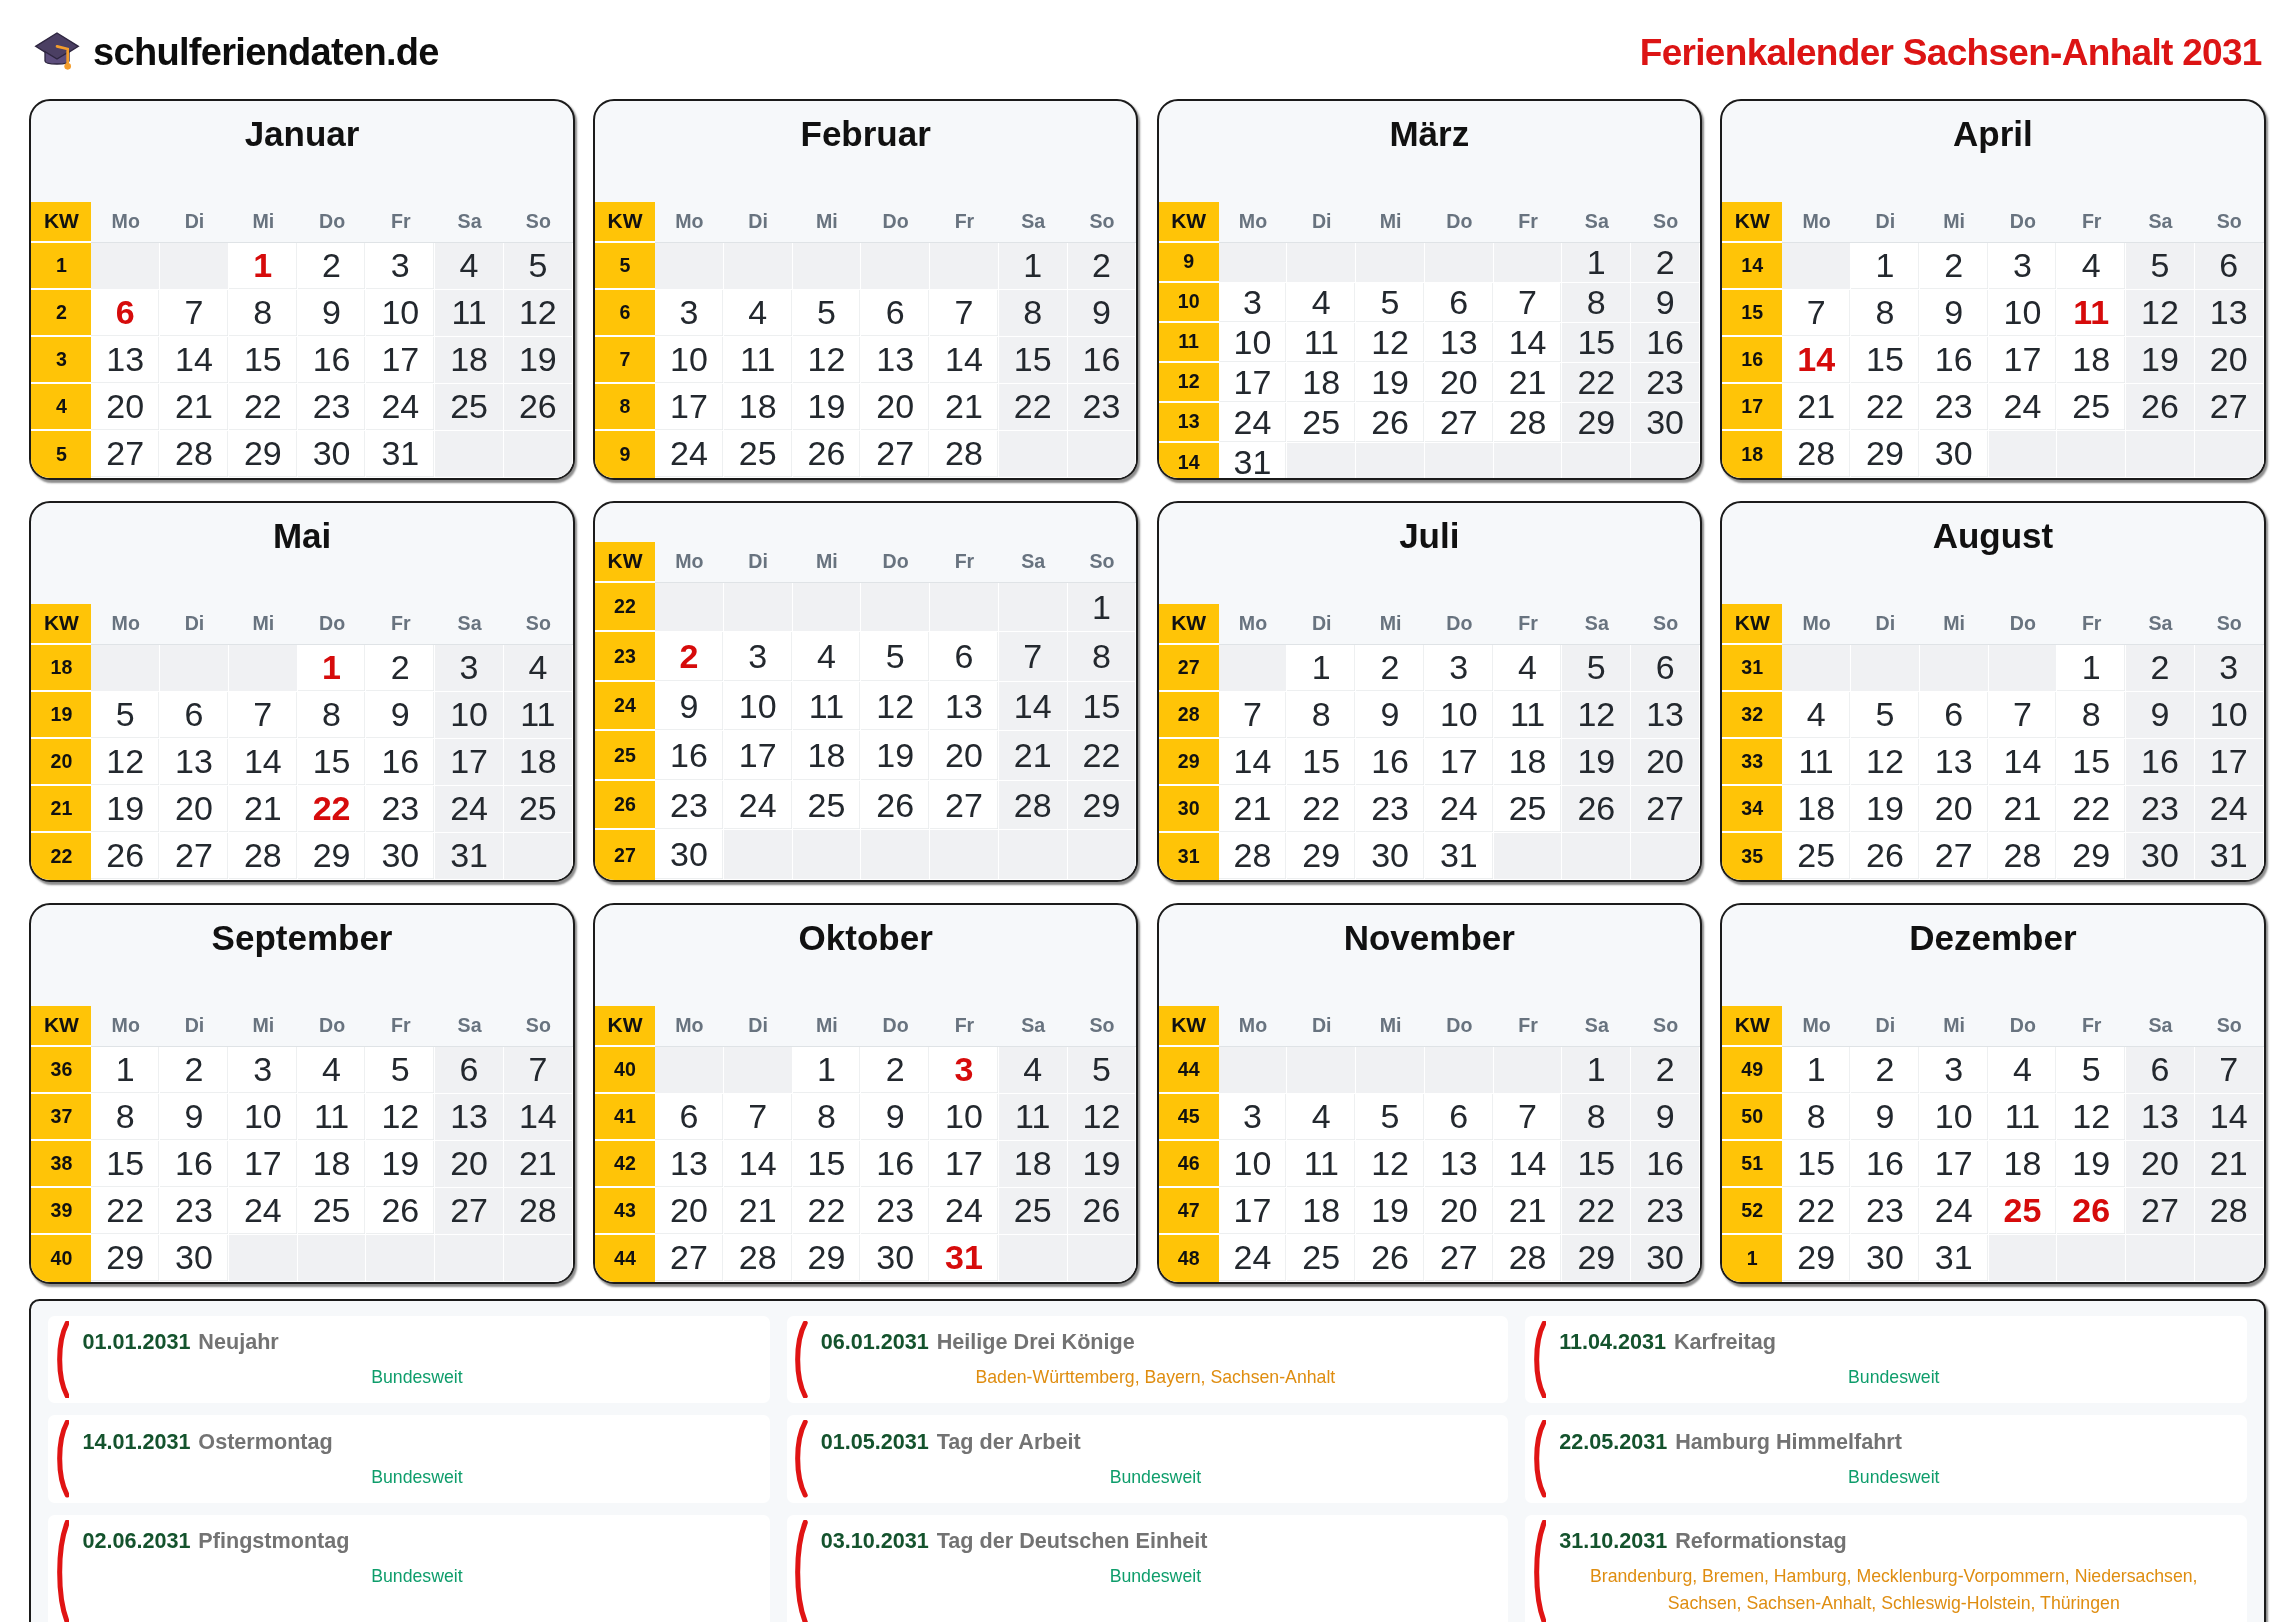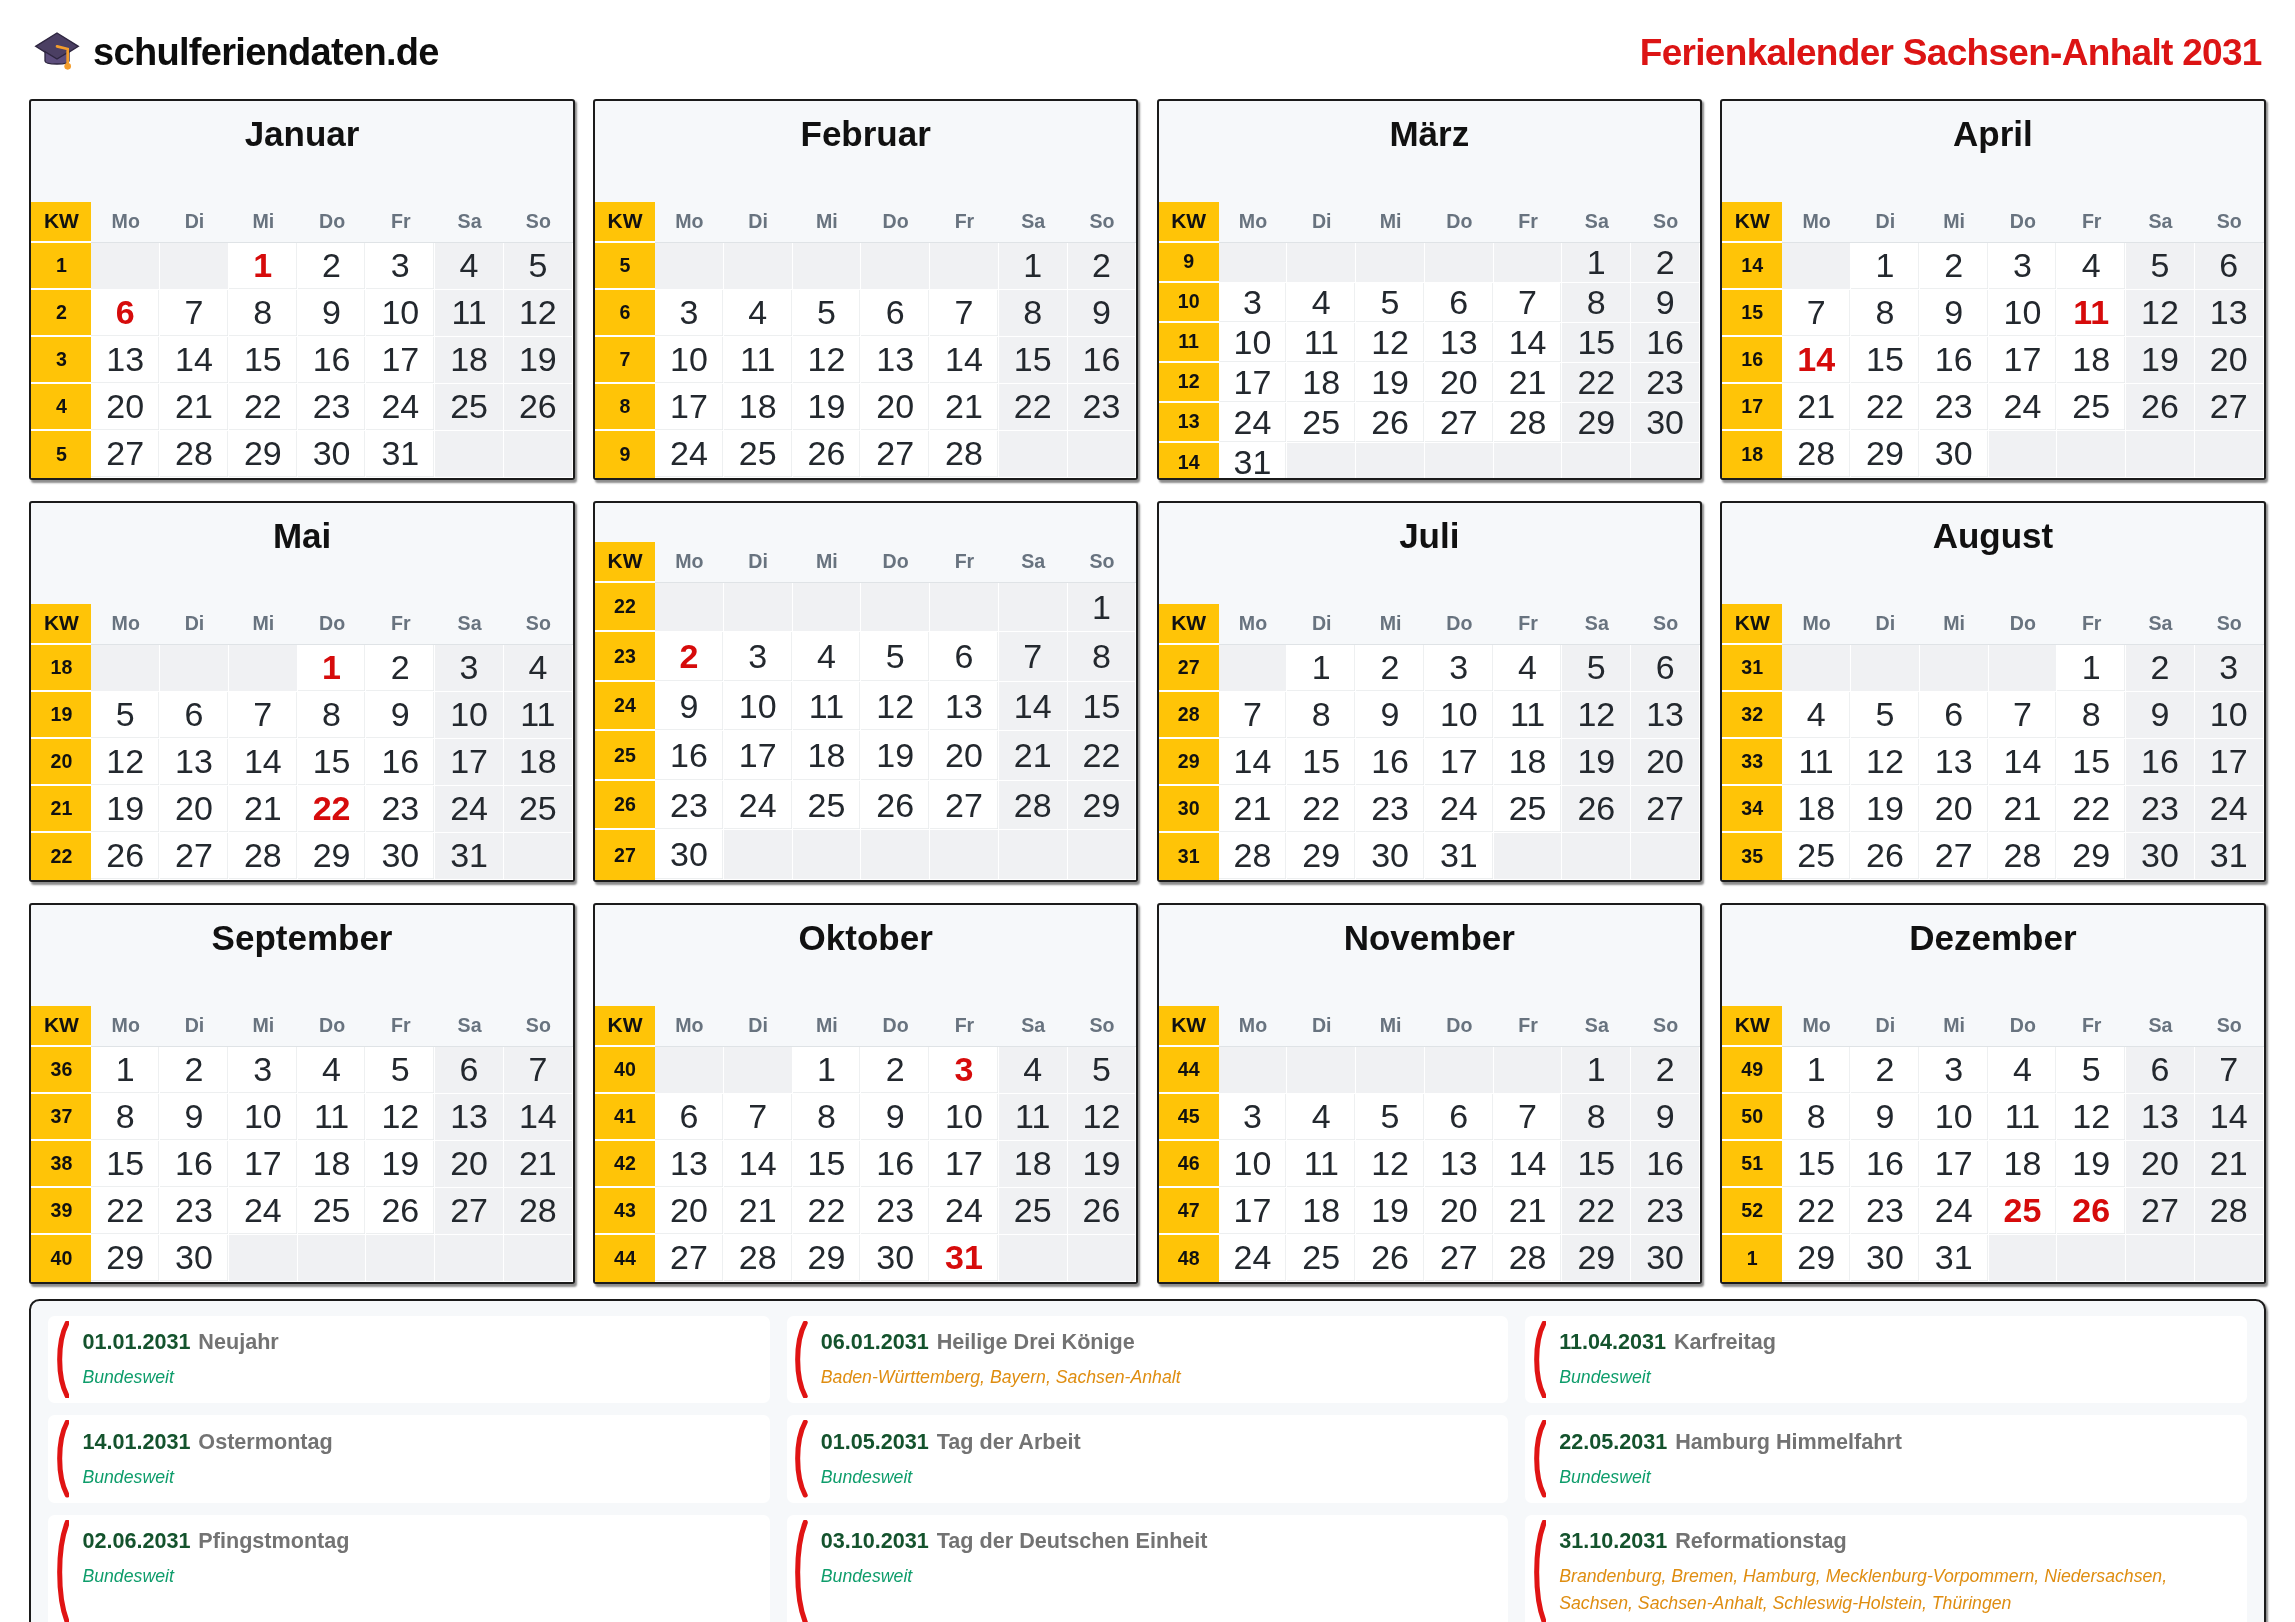--- a/index.html
+++ b/index.html
@@ -14,21 +14,21 @@
   .page-header{display:flex;justify-content:space-between;align-items:center;
     padding:17px 3.9px 22px;text-align:center;}
   .logo{display:flex;align-items:center;gap:11.8px;}
   .logo-ic{width:48px;height:48px;display:block;}
   .logo-text{font-size:38px;font-weight:bold;color:#0d0d0d;letter-spacing:-0.7px;}
   .page-title{font-size:37px;font-weight:bold;color:#dc1414;letter-spacing:-0.7px;}
 
   
   .months{display:grid;grid-template-columns:repeat(4,1fr);
     grid-template-rows:repeat(3,381px);gap:21px 18.3px;}
-  .month{background:#f6f8fa;border:2px solid #1b1b1b;border-radius:3px;
+  .month{background:#f6f8fa;border:2px solid #1b1b1b;border-radius:21px;
     box-shadow:2px 2.6px 2px rgba(0,0,0,.45);overflow:hidden;
     display:flex;flex-direction:column;}
   .month-title{margin:0;text-align:center;font-size:35px;font-weight:bold;
     color:#111;padding:13px 0 9.2px;}
   .mtable{flex:1;display:flex;flex-direction:column;margin-top:39px;}
   .wrow{display:grid;grid-template-columns:60px repeat(7,1fr);}
   .wrow.head{height:41px;}
   .wrow:not(.head){flex:1;}
   .kw{background:#ffc407;display:flex;align-items:center;justify-content:center;
     font-weight:bold;color:#111;border-bottom:2px solid #fff;font-size:19.6px;}
@@ -49,21 +49,21 @@
     border-radius:10.5px;box-shadow:2px 2.6px 2px rgba(0,0,0,.45);
     padding:14.4px 17px;display:grid;grid-template-columns:repeat(3,1fr);
     gap:11.8px 17px;box-sizing:border-box;min-height:302px;}
   .lcard{background:#fff;border-radius:6.5px;position:relative;
     padding:13px 18.3px 11.8px 34px;min-height:43px;}
   .bracket{position:absolute;left:6.5px;top:5.2px;bottom:5.2px;width:14.4px;}
   .bracket svg{width:100%;height:100%;display:block;}
   .lline{font-size:21.6px;line-height:1.15;margin:1.3px 0 9.2px;}
   .ldate{color:#14532d;font-weight:bold;margin-right:7.9px;}
   .lname{color:#737373;font-weight:bold;text-align:right;}
-  .lregion{font-size:17.7px;font-style:italic;line-height:1.55;margin:0;}
+  .lregion{font-size:17.7px;line-height:1.55;margin:0;text-align:center;}
   .lregion.green{color:#0e9d6b;}
   .lregion.orange{color:#df8d10;}
 </style>
 </head>
 <body>
 
 <div class="page">
 
   <div class="page-header">
     <div class="logo">

